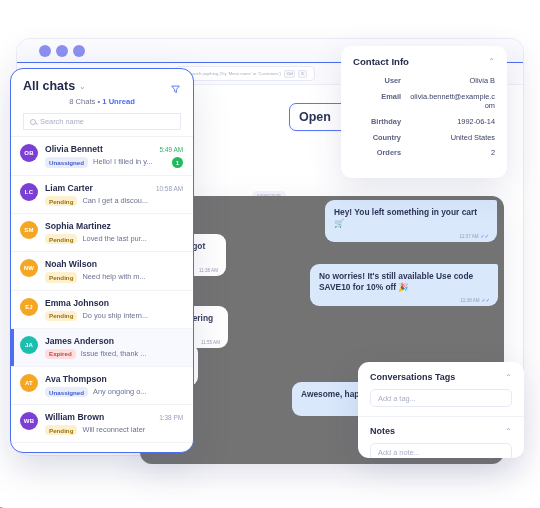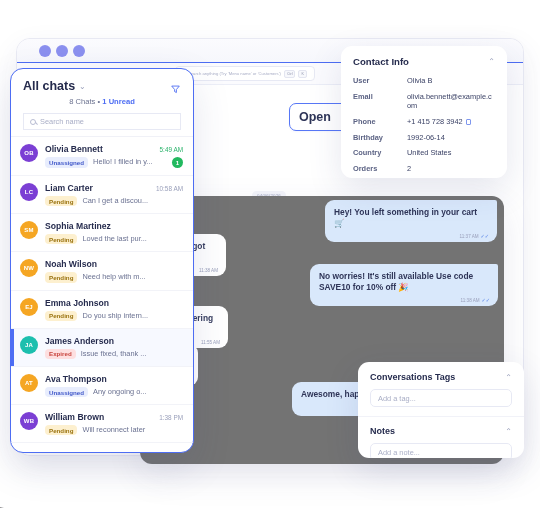--- a/index.html
+++ b/index.html
@@ -136,21 +136,21 @@
   
   .card{
     position:absolute; background:#fff; border-radius:11px;
     box-shadow:0 12px 34px rgba(55,60,120,.13);
   }
   .contact{ left:341px; top:46px; width:166px; height:132px; padding:10px 12px 8px; overflow:hidden;}
   .card-h{ display:flex; align-items:center; justify-content:space-between; }
   .card-h .ct{ font-size:9.6px; font-weight:700; color:#262c4e; }
   .caret{ color:#9aa0bb; font-size:8px; }
   .kv{ margin-top:9px; }
-  .kvrow{ display:flex; gap:6px; margin-bottom:6.5px; }
+  .kvrow{ display:flex; gap:6px; margin-bottom:6.5px;text-align:right; }
   .k{ width:48px; flex:0 0 48px; font-size:7.4px; color:#5c6384; font-weight:600; }
   .v{ font-size:7.4px; color:#3b4266; flex:1 1 auto; word-break:break-word; line-height:1.25;}
   .copy{ display:inline-block; width:5px;height:6px;border:1px solid #7f97ee;border-radius:1px;
          margin-left:3px; vertical-align:-1px; }
 
   
   .tagsnotes{ left:358px; top:362px; width:166px; height:96px; padding:10px 12px; overflow:hidden;}
   .sect-h{ display:flex; align-items:center; justify-content:space-between; }
   .sect-h .st{ font-size:9px; font-weight:700; color:#262c4e; }
   .field{
@@ -388,24 +388,20 @@
     <div class="kv">
       <div class="kvrow">
         <span class="k">User</span>
         <span class="v">Olivia B</span>
       </div>
       <div class="kvrow">
         <span class="k">Email</span>
         <span class="v">olivia.bennett@example.com</span>
       </div>
       <div class="kvrow">
-        <span class="k">Phone</span>
-        <span class="v"><span>+1 415 728 3942</span><span class="copy"></span></span>
-      </div>
-      <div class="kvrow">
         <span class="k">Birthday</span>
         <span class="v">1992-06-14</span>
       </div>
       <div class="kvrow">
         <span class="k">Country</span>
         <span class="v">United States</span>
       </div>
       <div class="kvrow">
         <span class="k">Orders</span>
         <span class="v">2</span>

